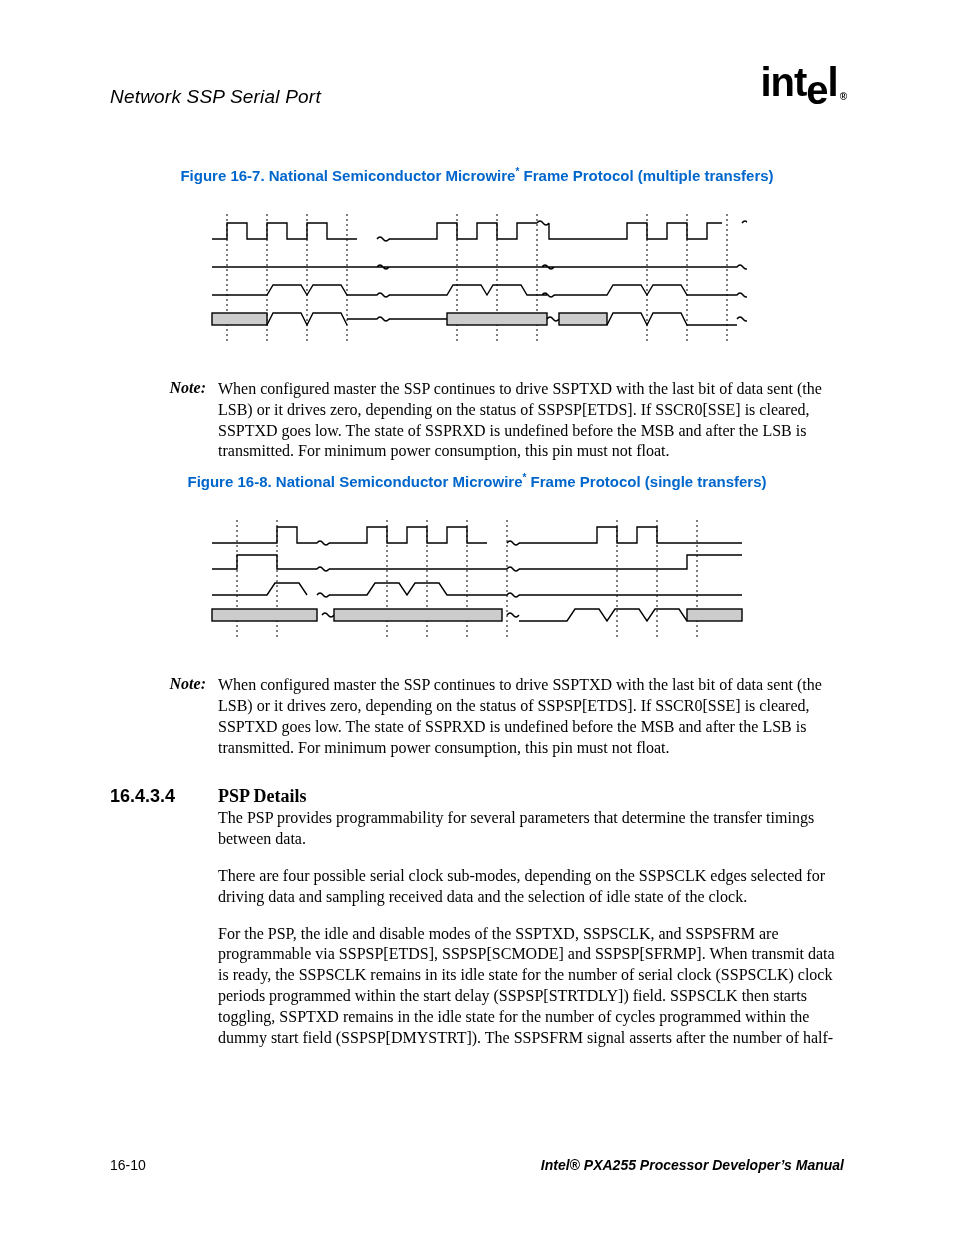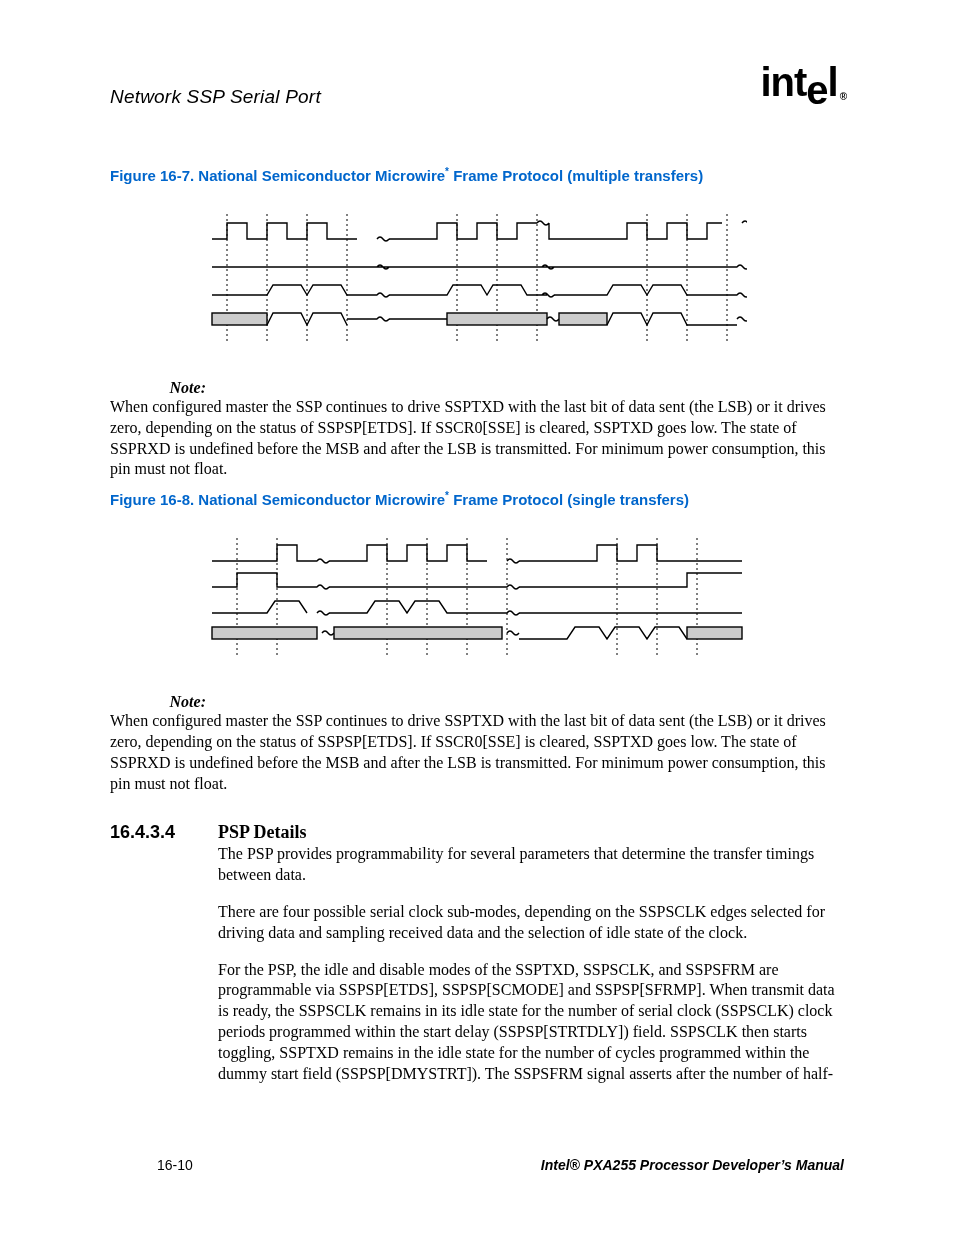--- a/index.html
+++ b/index.html
@@ -54,34 +54,33 @@
     left: 2px;
   }
   .content {
     margin-top: 90px;
   }
   .fig-caption {
     color: #0066cc;
     font-family: Arial, Helvetica, sans-serif;
     font-weight: bold;
     font-size: 15px;
-    text-align: left;
+    text-align: center;
     margin: 0 0 10px 0;
   }
   .fig-caption sup {
     font-size: 10px;
   }
   .diagram {
     display: block;
     margin: 25px auto 30px auto;
   }
   .note-row {
     display: flex;
     margin: 24px 0 10px 0;
-    flex-direction: column;
   }
   .note-label {
     width: 96px;
     text-align: right;
     padding-right: 12px;
     font-style: italic;
     font-weight: bold;
     font-family: "Times New Roman", serif;
     font-size: 16px;
   }
@@ -115,21 +114,20 @@
   .footer {
     position: absolute;
     bottom: 62px;
     left: 110px;
     right: 110px;
     display: flex;
     justify-content: space-between;
     align-items: center;
     font-family: Arial, Helvetica, sans-serif;
     font-size: 14px;
-    margin-left: 47px;
   }
   .footer-right {
     font-style: italic;
     font-weight: bold;
   }
 </style>
 </head>
 <body>
 
 <div class="running-head">

